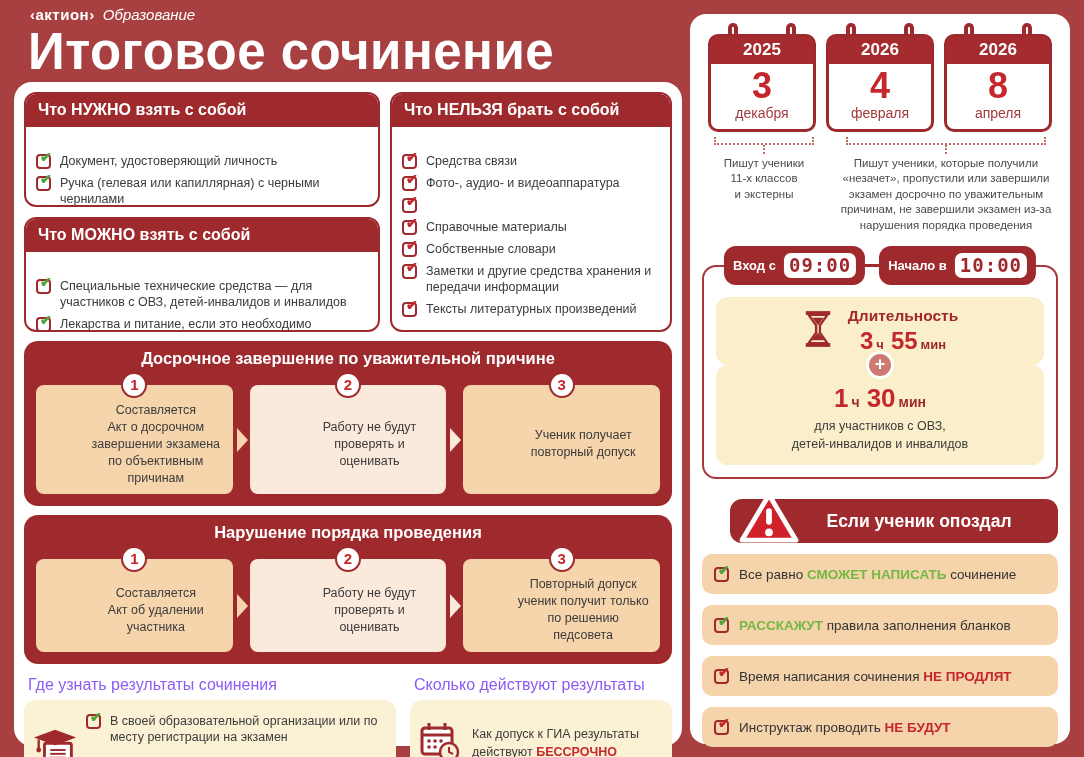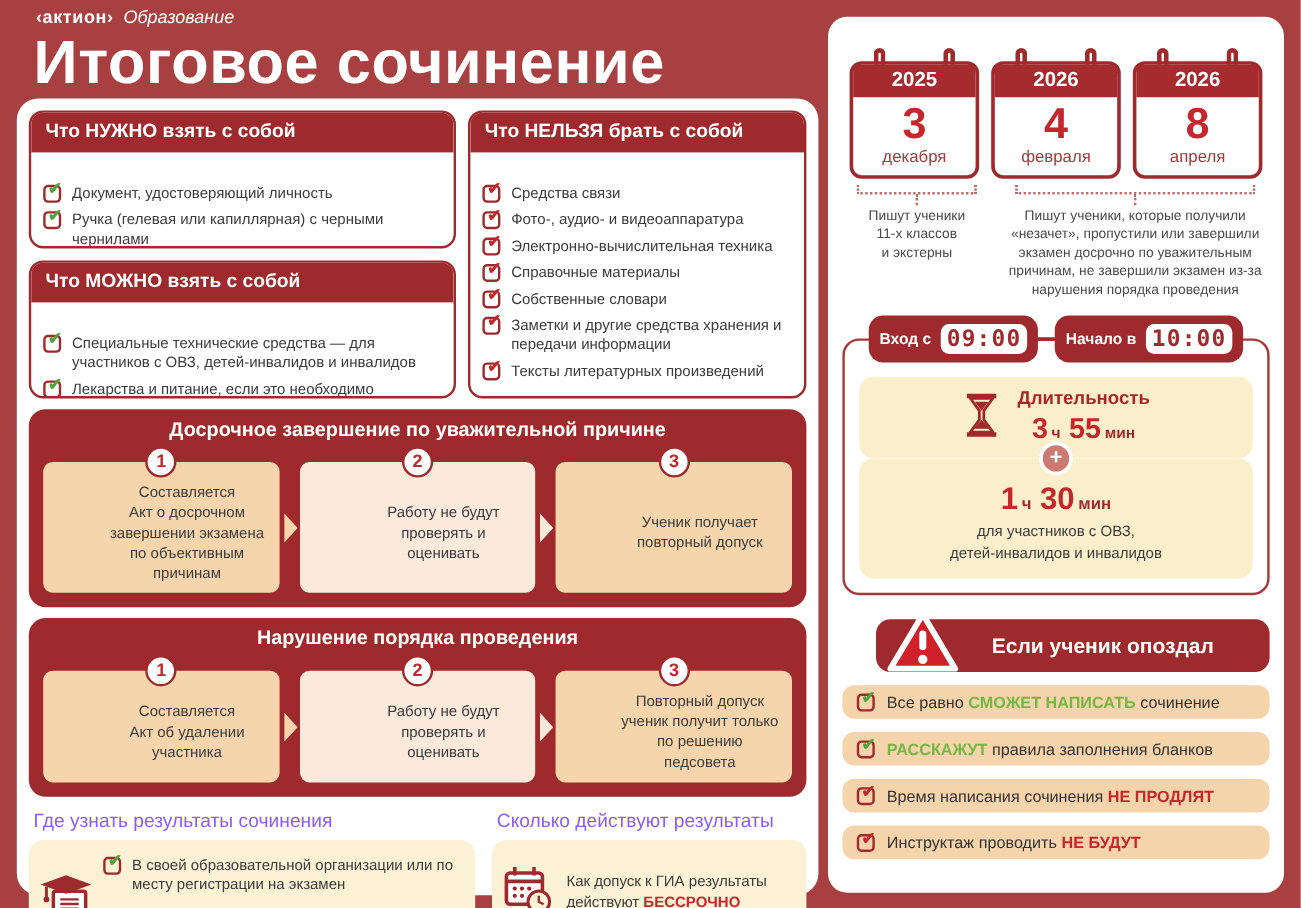--- a/index.html
+++ b/index.html
@@ -45,21 +45,21 @@
   .res-col { width:372px; }
   .val-col { flex:1; }
   .sec-title { color:#8b5cf6; font-weight:normal; font-size:16px; margin:4px 0 6px 4px; }
   .cream-card { position:relative; background:#fbf2d5; border-radius:12px; padding:10px 10px 10px 62px; min-height:88px; display:flex; flex-direction:column; justify-content:center; gap:8px; }
   .card-icon { position:absolute; left:7px; top:50%; transform:translateY(-50%); }
   .val-text { font-size:12.5px; color:#3b3b3b; line-height:1.4; }
   .hl-red { color:#c5282c; font-weight:bold; }
   .hl-green { color:#74b843; font-weight:bold; }
 
   
-  .right-panel { position:absolute; left:690px; top:14px; width:380px; height:730px; background:#fff; border-radius:16px; padding:23px 12px 10px; }
+  .right-panel { position:absolute; left:690px; top:14px; width:380px; height:730px; background:#fff; border-radius:16px; padding:6px 12px 10px; }
   .cal-row { display:flex; justify-content:space-between; margin-top:14px; padding:0 6px; }
   .cal { position:relative; width:108px; border:3px solid #9f2a2d; border-radius:10px; background:#fff; text-align:center; }
   .cal-ring { position:absolute; top:-14px; width:10px; height:14px; border:4px solid #9f2a2d; border-bottom:none; border-radius:7px 7px 0 0; background:transparent; }
   .ring-l { left:17px; } .ring-r { right:17px; }
   .cal-year { background:#a52b2e; color:#fff; font-weight:bold; font-size:17px; padding:3px 0 4px; border-radius:5px 5px 0 0; }
   .cal-day { color:#c5282c; font-weight:bold; font-size:36px; line-height:1.05; margin-top:3px; }
   .cal-month { color:#a03a3c; font-size:14px; padding-bottom:8px; }
 
   .notes-row { display:flex; margin-top:5px; gap:8px; }
   .note1 { width:124px; }
@@ -83,21 +83,21 @@
   .dur-time .big { color:#c5282c; font-size:24px; margin-right:3px; }
   .dur-time .unit { margin-right:7px; }
   .plus-badge { position:relative; z-index:2; width:28px; height:28px; margin:-14px auto; background:#cd7b72; border:3px solid #fff; border-radius:50%; color:#fff; font-size:18px; font-weight:bold; line-height:21px; text-align:center; }
   .dur-2 { text-align:center; padding:16px 10px 12px; }
   .dur-2 .dur-time { font-size:14px; }
   .dur-2 .big { font-size:26px; }
   .dur-note { font-size:12.5px; color:#3b3b3b; margin-top:4px; white-space:pre-line; line-height:1.4; }
 
   .late-head { position:relative; background:#9f2a2d; border-radius:12px; margin-top:20px; height:44px; display:flex; align-items:center; justify-content:center; padding-left:50px; color:#fff; font-weight:bold; font-size:17.5px;margin-left:28px; }
   .warn-icon { position:absolute; left:8px; top:-9px; }
-  .late-item { display:flex; align-items:center; gap:10px; background:#f5d3ab; border-radius:10px; padding:0 12px; height:28px; margin-top:11px; font-size:13.5px; color:#333; }
+  .late-item { display:flex; align-items:center; gap:10px; background:#f5d3ab; border-radius:10px; padding:0 12px; height:40px; margin-top:11px; font-size:13.5px; color:#333; }
 </style>
 </head>
 <body>
 
 <div class="page">
 
   <div class="logo">
     <span class="logo-b">‹актион›</span>
     <span class="logo-i">Образование</span>
   </div>
@@ -140,21 +140,20 @@
             <div class="li">
                 <span class="cb red"></span>
                 <span>Средства связи</span>
               </div>
             <div class="li">
                 <span class="cb red"></span>
                 <span>Фото-, аудио- и видеоаппаратура</span>
               </div>
             <div class="li">
                 <span class="cb red"></span>
-                <span>Электронно-вычислительная техника</span>
               </div>
             <div class="li">
                 <span class="cb red"></span>
                 <span>Справочные материалы</span>
               </div>
             <div class="li">
                 <span class="cb red"></span>
                 <span>Собственные словари</span>
               </div>
             <div class="li">

